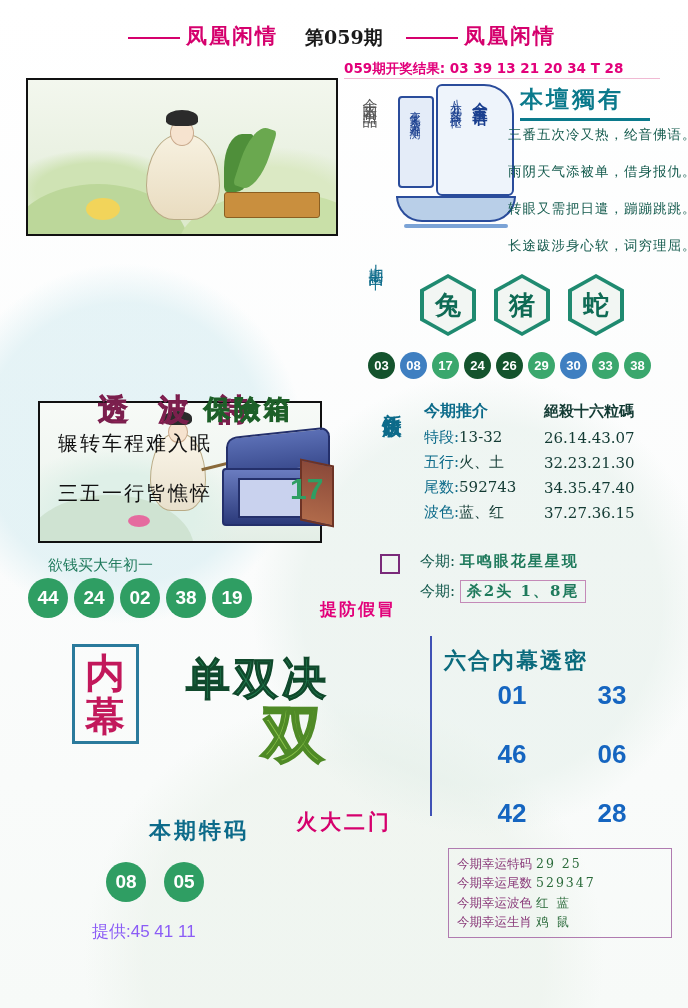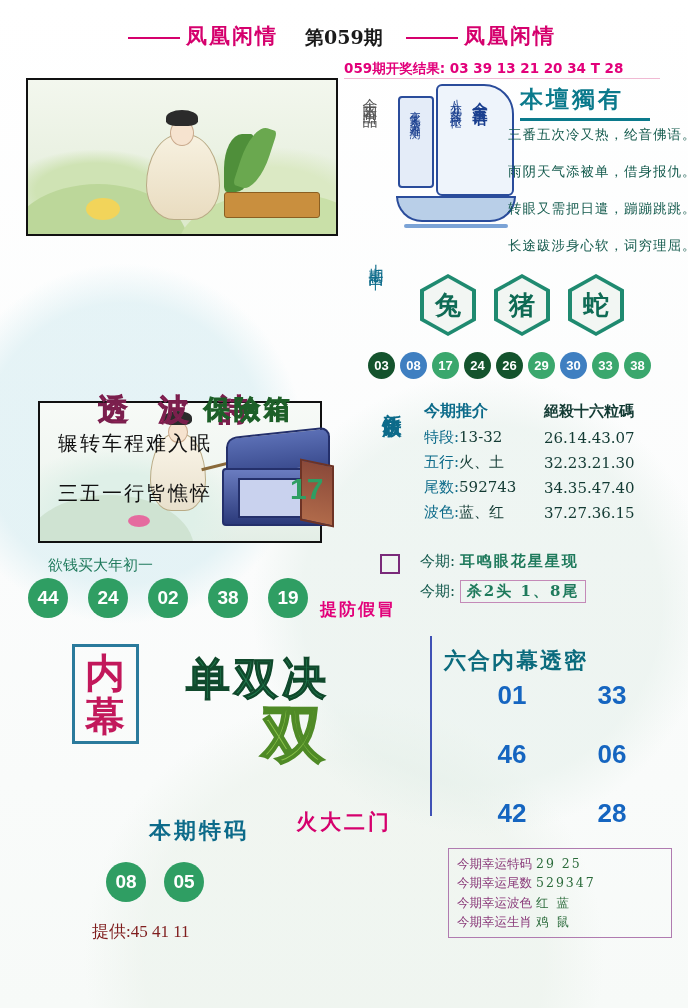--- a/index.html
+++ b/index.html
@@ -90,21 +90,21 @@
   .balls { display:flex; gap:5px; }
   .ball {
     width:27px; height:27px; border-radius:50%;
     display:flex; align-items:center; justify-content:center;
     color:#fff; font-size:13px; font-weight:bold;
     font-family:"Liberation Sans", sans-serif;
   }
   .ball.r { background:#14532d; }
   .ball.g { background:#3aa76d; }
   .ball.b { background:#3f7fc1; }
-  .bigballs { display:flex; gap:20px; }
+  .bigballs { display:flex; gap:6px; }
   .bigball {
     width:40px; height:40px; border-radius:50%;
     display:flex; align-items:center; justify-content:center;
     color:#fff; font-size:19px; font-weight:bold;
     font-family:"Liberation Sans", sans-serif;
     background:#2f9e63;
   }
 
   
   .bt-title {
@@ -237,21 +237,21 @@
     white-space:nowrap; line-height:1.55;
   }
   .lucky .v { color:#2a6a3a; letter-spacing:2px; }
 
   
   .bqtm {
     font-family:"DejaVu Serif", serif; font-size:22px; font-weight:bold;
     color:#0d6b8a; letter-spacing:3px; white-space:nowrap;
   }
   .tigong {
-    font-family:Liberation Serif, serif; font-size:17px; color:#7f1d1d; white-space:nowrap;
+    font-family:Liberation Sans, sans-serif; font-size:17px; color:#8b5cf6; white-space:nowrap;
   }
 
   
   .hd-title {
     font-family:"DejaVu Serif", serif; font-size:21px; font-weight:bold;
     color:#d5006d; letter-spacing:3px; white-space:nowrap;
   }
 
   
   .sqtz {

